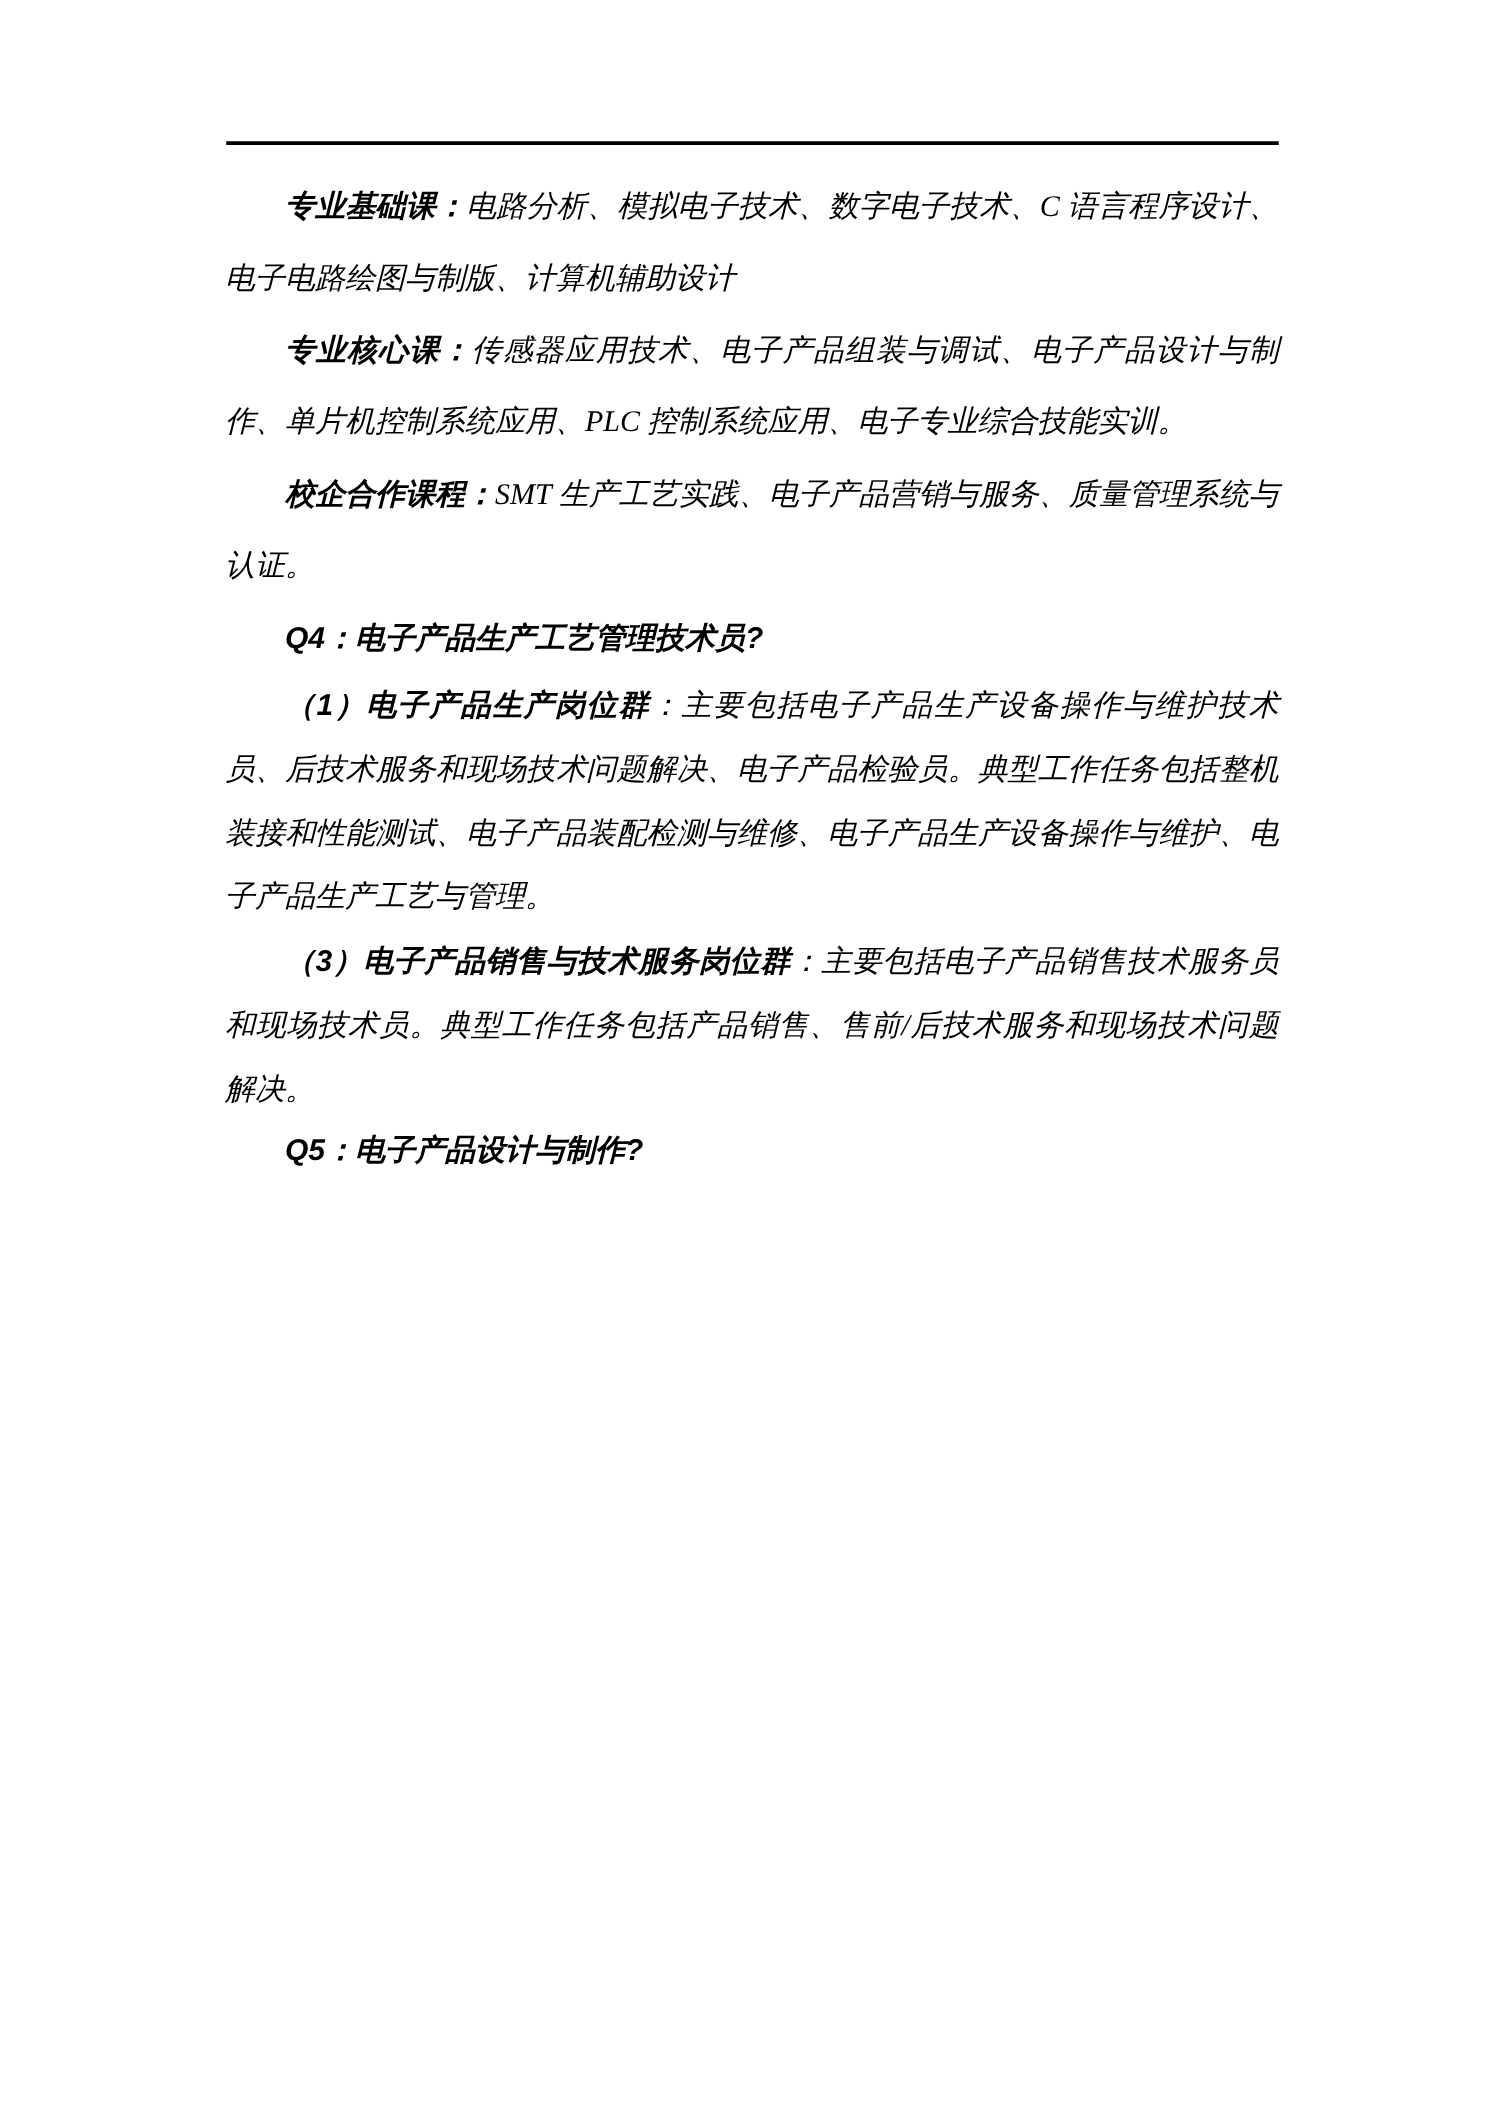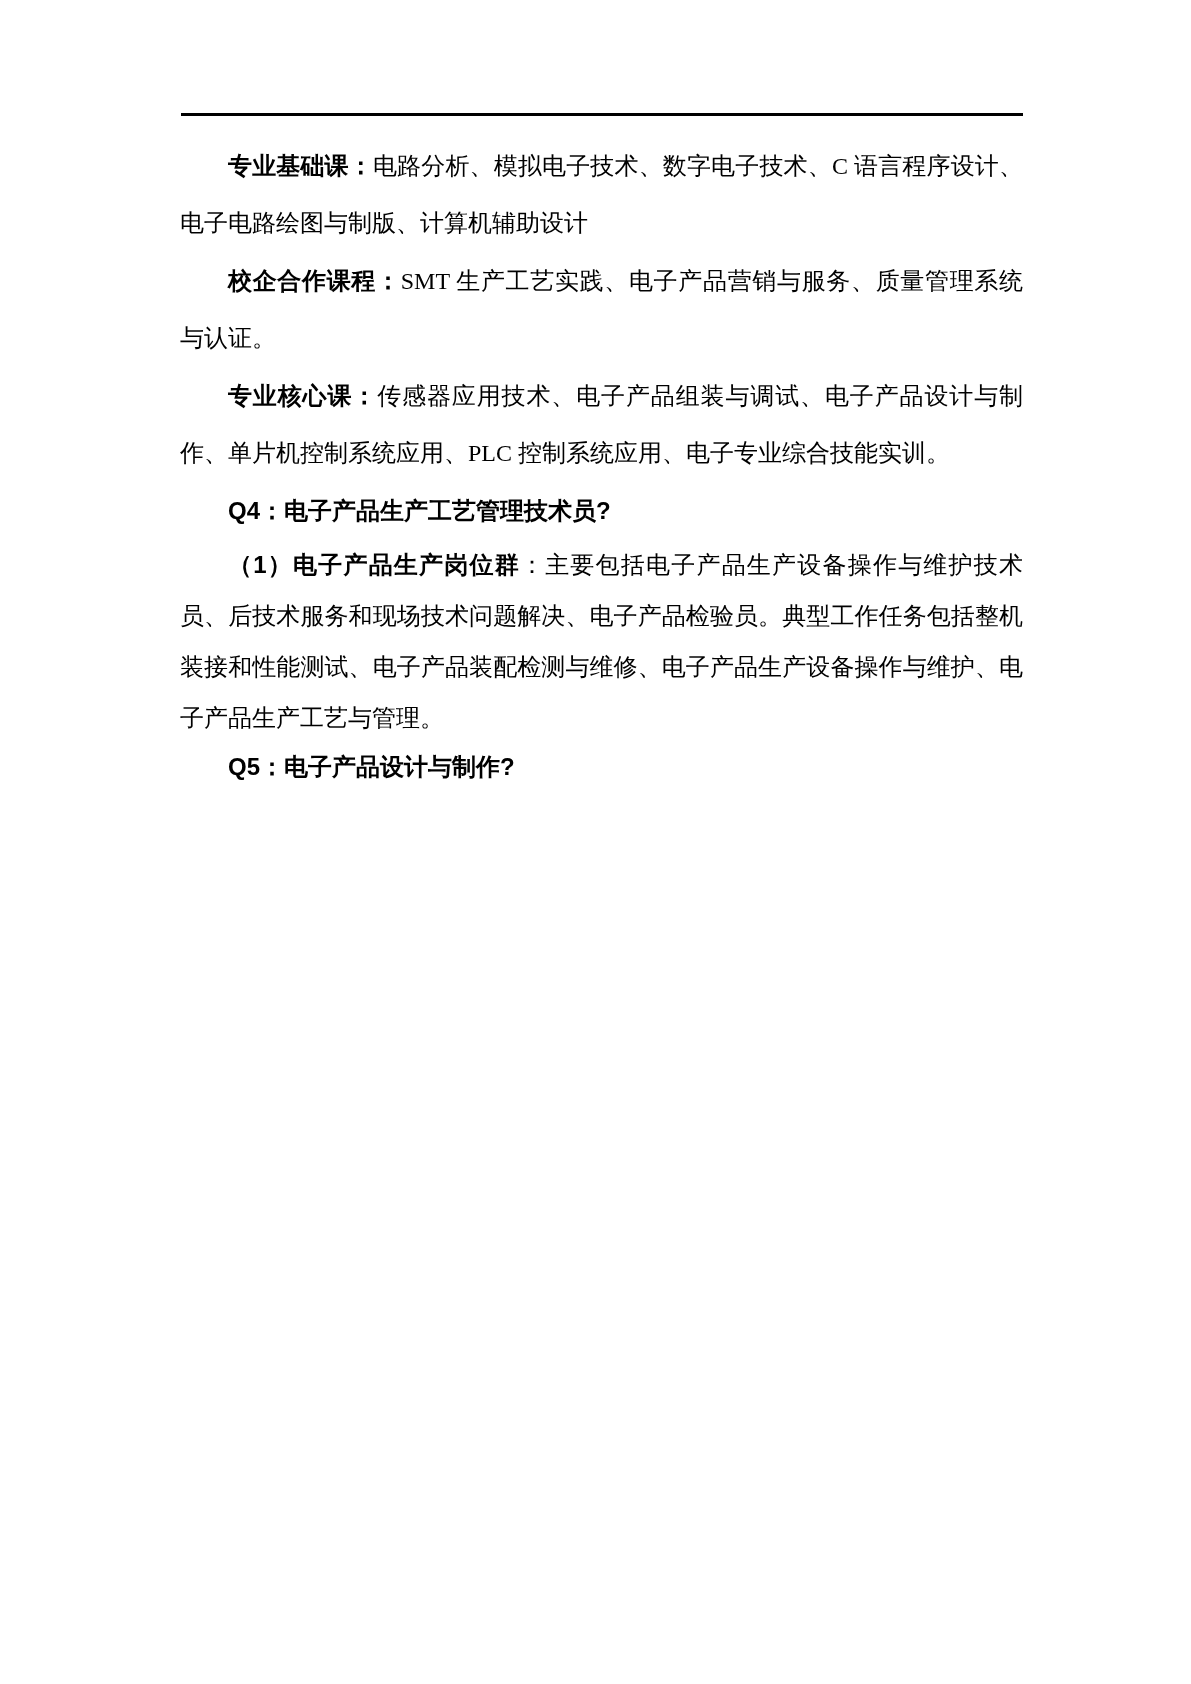--- a/index.html
+++ b/index.html
@@ -24,20 +24,21 @@
     background: #000000;
   }
   .doc {
     position: absolute;
     left: 180px;
     top: 137px;
     width: 843px;
     font-size: 24px;
     text-align: justify;
     text-justify: inter-ideograph;
+    font-style: italic;
   }
   .doc p {
     margin: 0;
     text-indent: 2em;
   }
   .sec-a { line-height: 57px; }
   .sec-b { line-height: 51px; }
   .sec-c { line-height: 46px; }
   .h-q4  { line-height: 57px; }
   .h-q5  { line-height: 46px; }
@@ -51,28 +52,29 @@
 <body>
 
 <div>
 
   <div class="top-rule"></div>
 
   <div class="doc">
 
     <p class="sec-a"><span class="lead">专业基础课：</span><span class="body-text">电路分析、模拟电子技术、数字电子技术、C 语言程序设计、电子电路绘图与制版、计算机辅助设计</span></p>
 
+    <p class="sec-a"><span class="lead">专业核心课：</span><span class="body-text">传感器应用技术、电子产品组装与调试、电子产品设计与制作、单片机控制系统应用、PLC 控制系统应用、电子专业综合技能实训。</span></p>
+
     <p class="sec-a"><span class="lead">校企合作课程：</span><span class="body-text">SMT 生产工艺实践、电子产品营销与服务、质量管理系统与认证。</span></p>
-
-    <p class="sec-a"><span class="lead">专业核心课：</span><span class="body-text">传感器应用技术、电子产品组装与调试、电子产品设计与制作、单片机控制系统应用、PLC 控制系统应用、电子专业综合技能实训。</span></p>
 
     <p class="q-heading h-q4">Q4：电子产品生产工艺管理技术员?</p>
 
 
     <p class="sec-b"><span class="lead">（1）电子产品生产岗位群</span><span class="body-text">：主要包括电子产品生产设备操作与维护技术员、后技术服务和现场技术问题解决、电子产品检验员。典型工作任务包括整机装接和性能测试、电子产品装配检测与维修、电子产品生产设备操作与维护、电子产品生产工艺与管理。</span></p>
 
+    <p class="sec-b"><span class="lead">（3）电子产品销售与技术服务岗位群</span><span class="body-text">：主要包括电子产品销售技术服务员和现场技术员。典型工作任务包括产品销售、售前/后技术服务和现场技术问题解决。</span></p>
 
     <p class="q-heading h-q5">Q5：电子产品设计与制作?</p>
 
 
 
   </div>
 </div>
 
 </body></html>

